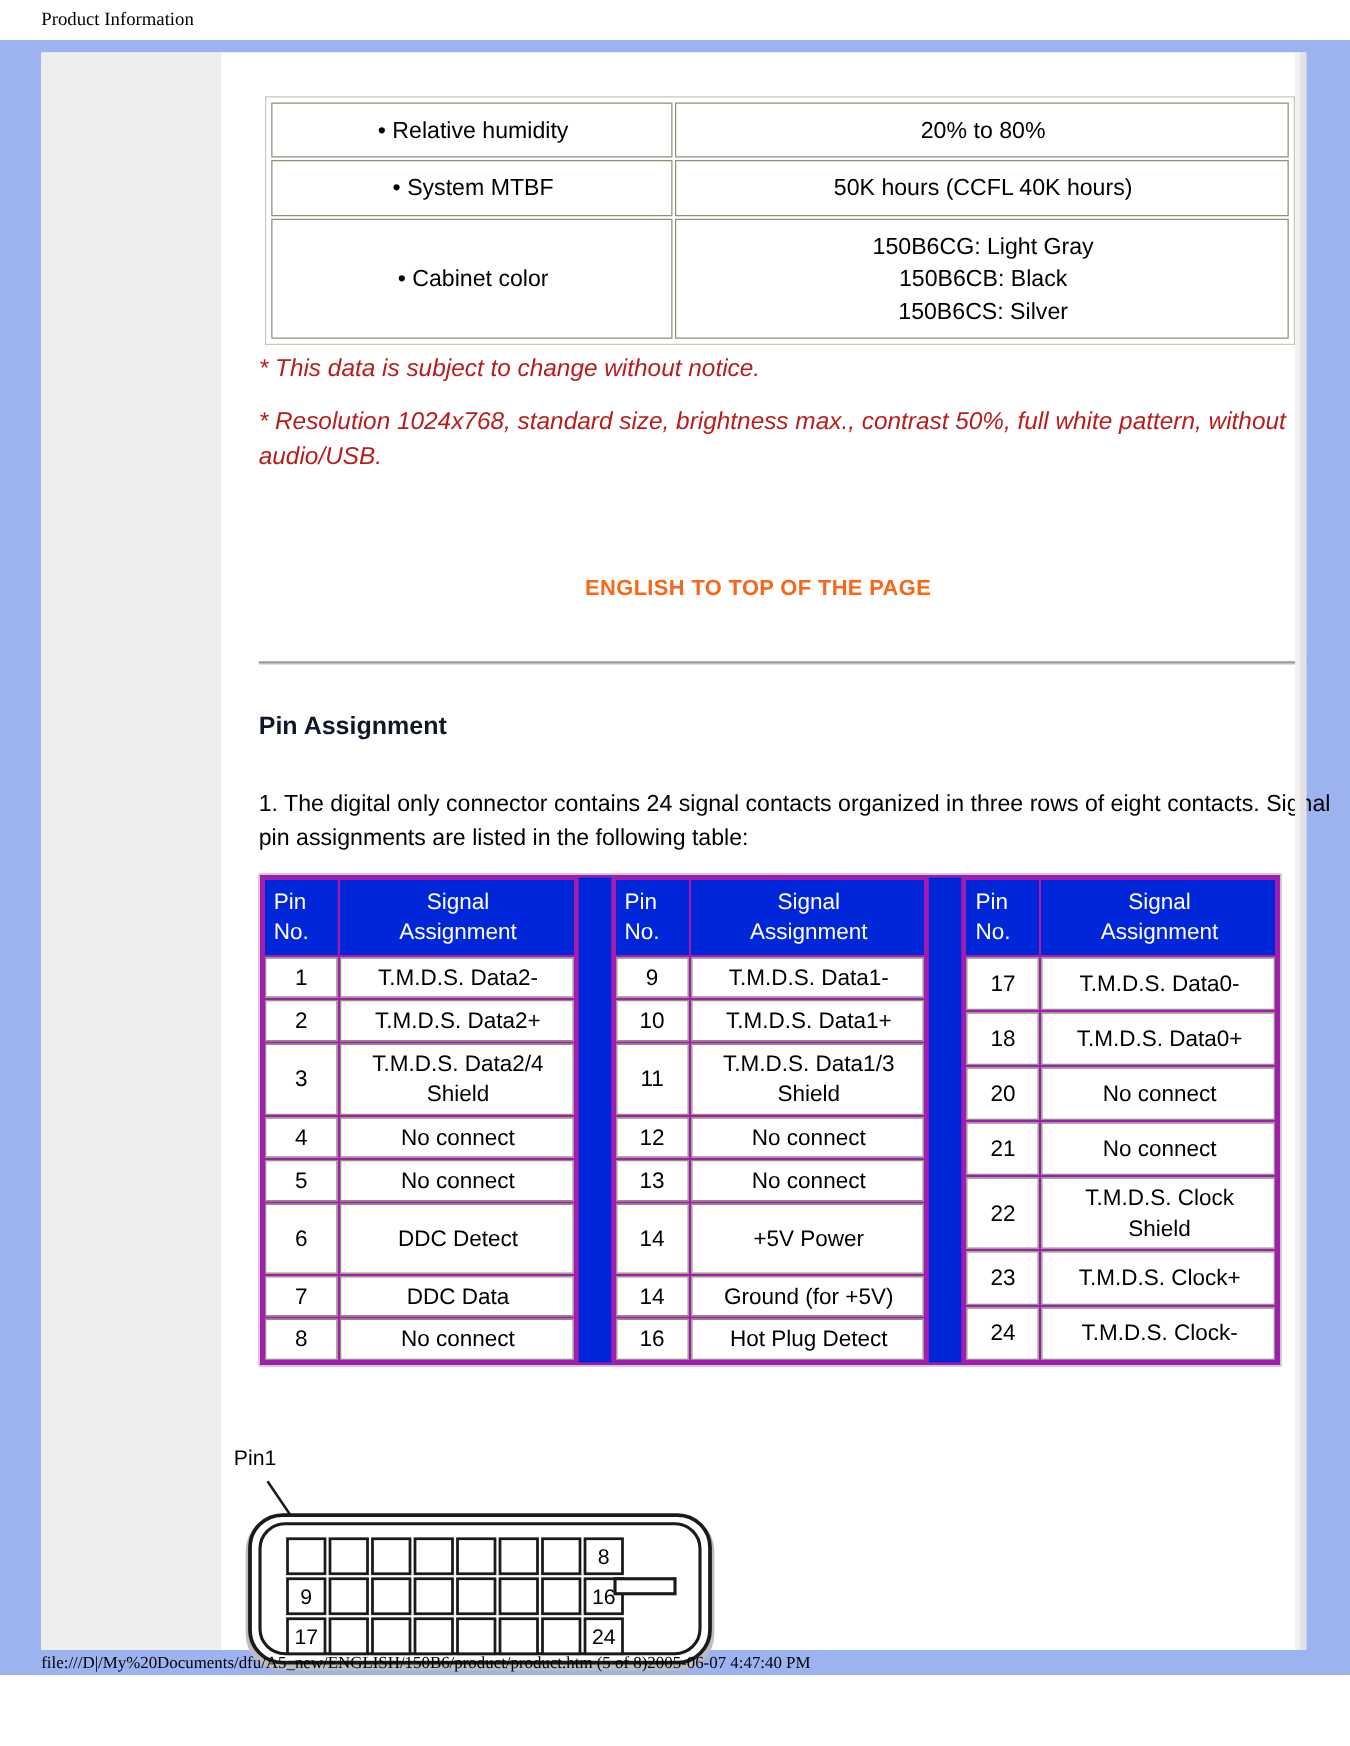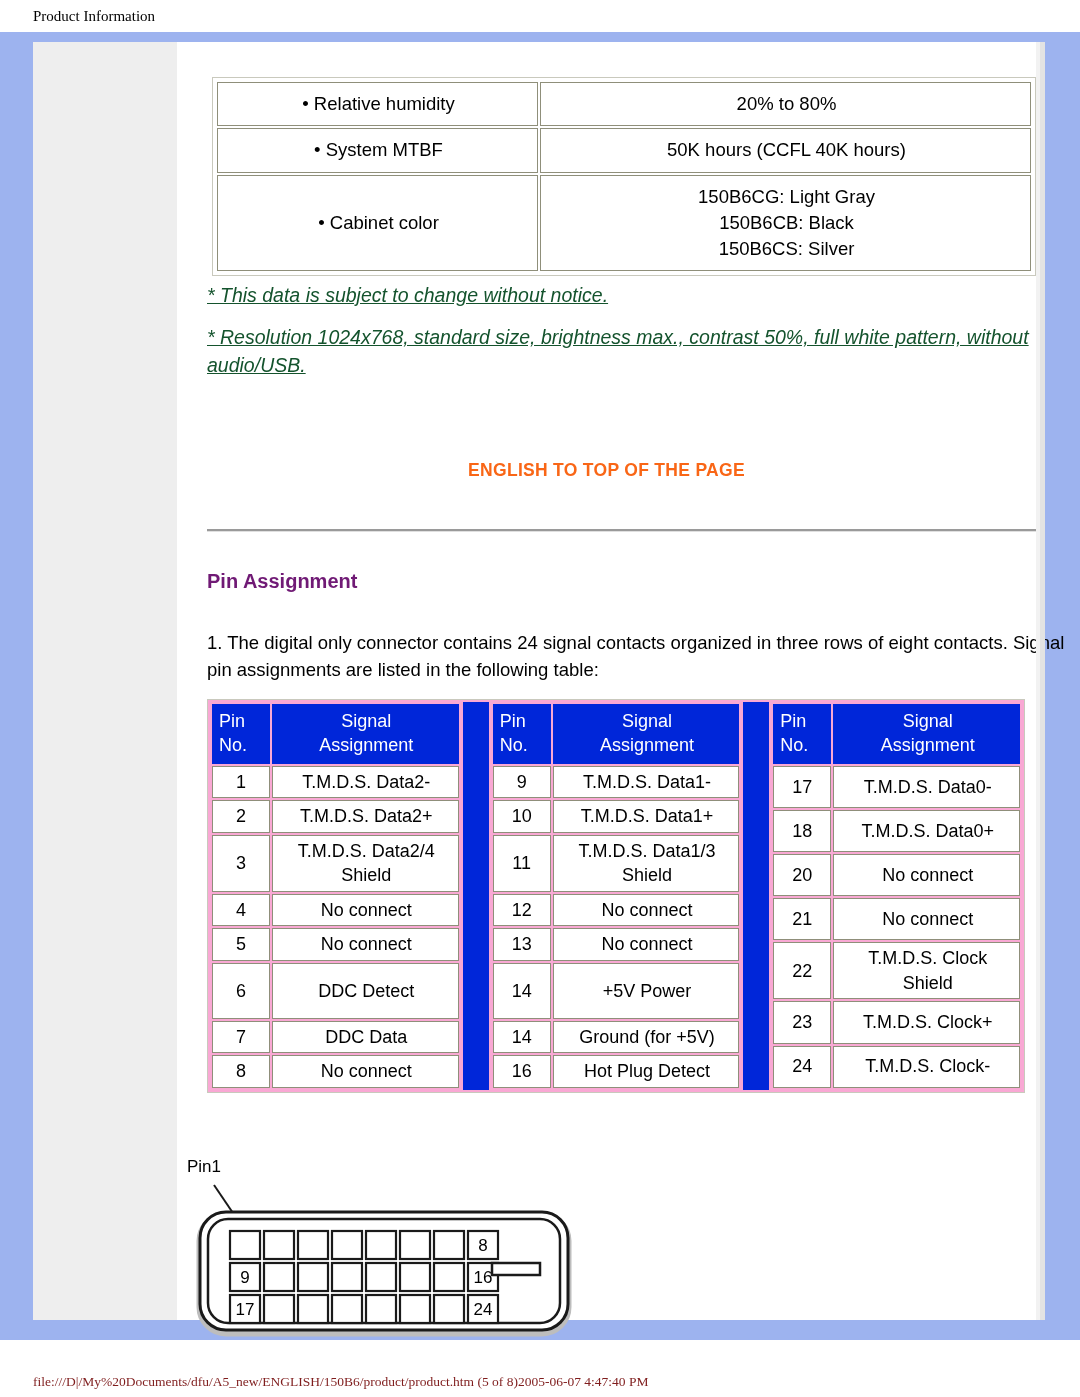--- a/index.html
+++ b/index.html
@@ -105,24 +105,23 @@
     text-align: center;
   }
   .spec-table td.c1 { width: 305px; }
 
   
   .note {
     position: absolute;
     left: 30px;
     font-style: italic;
     font-size: 19.5px;
-    color: #14532d;
+    color: #b91c1c;
     line-height: 1.42;
     width: 860px;
-    text-decoration: underline;
   }
   .note-1 { top: 240px; }
   .note-2 { top: 282px; }
 
   .return-link {
     position: absolute;
     left: 0;
     top: 418px;
     width: 100%;
     text-align: center;
@@ -150,41 +149,41 @@
     height: 1px;
     background: #e0e0e0;
   }
 
   .section-title {
     position: absolute;
     left: 30px;
     top: 528px;
     font-size: 20px;
     font-weight: bold;
-    color: #701a75;
+    color: #0f172a;
   }
 
   .para {
     position: absolute;
     left: 30px;
     top: 588px;
     width: 860px;
     font-size: 18.5px;
     color: #000;
     line-height: 1.45;
   }
 
   
   .pin-wrap {
     position: absolute;
     left: 30px;
     top: 657px;
     width: 818px;
     border: 1px solid #c9c9bd;
-    background: #f9a8d4;
+    background: #a21caf;
     padding: 2px;
     box-sizing: border-box;
   }
   .pin-outer {
     display: flex;
     width: 100%;
     box-sizing: border-box;
   }
   .pin-spacer {
     width: 26px;
@@ -237,24 +236,24 @@
     top: 0px;
     font-size: 17px;
     color: #000;
     font-family: "Liberation Sans", sans-serif;
   }
 
   
   .footer {
     position: absolute;
     left: 33px;
-    top: 1374px;
+    top: 1322px;
     font-family: "Liberation Serif", serif;
     font-size: 13.5px;
-    color: #7f1d1d;
+    color: #000000;
   }
 </style>
 </head>
 <body>
 
 <div class="print-header">Product Information</div>
 
 <div class="page-frame">
   <div class="page-inner">
 

